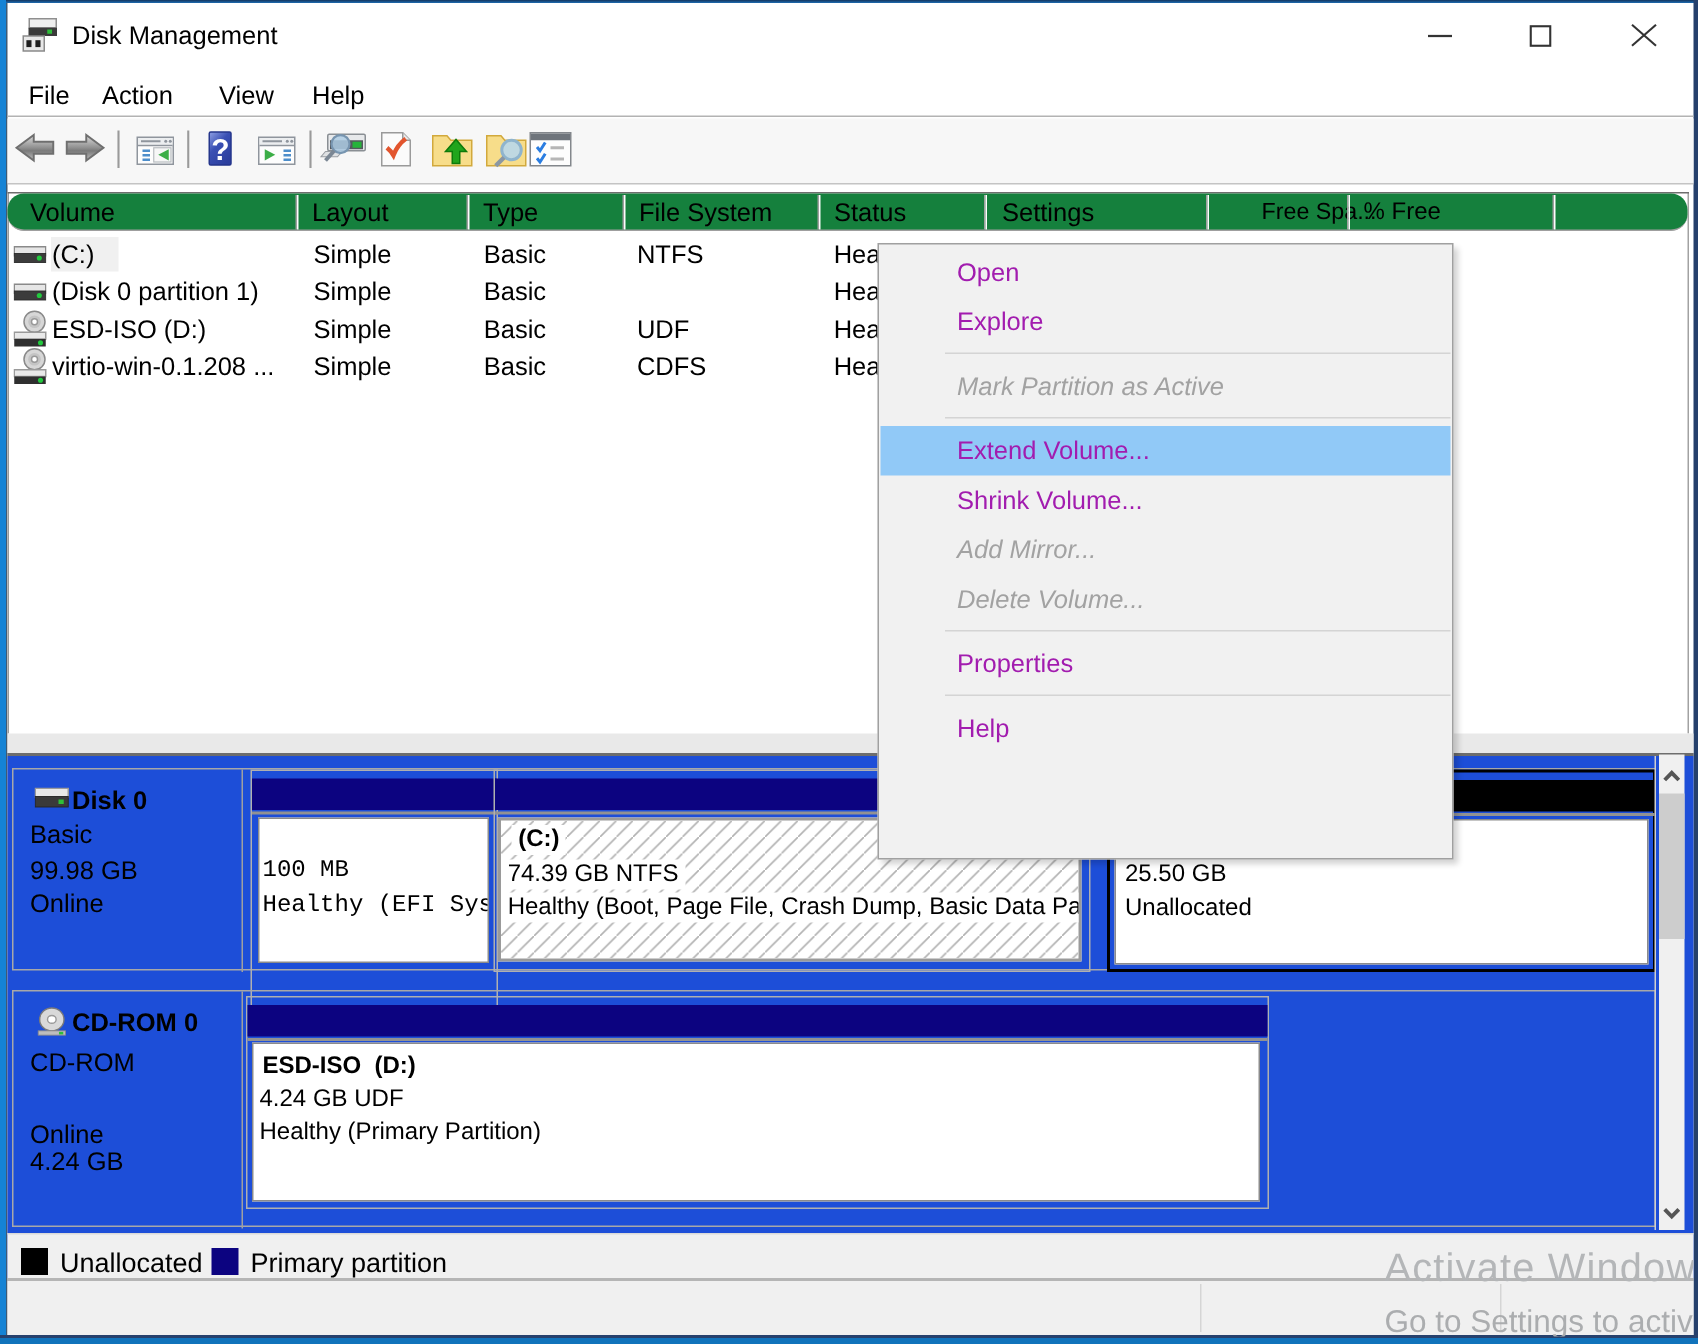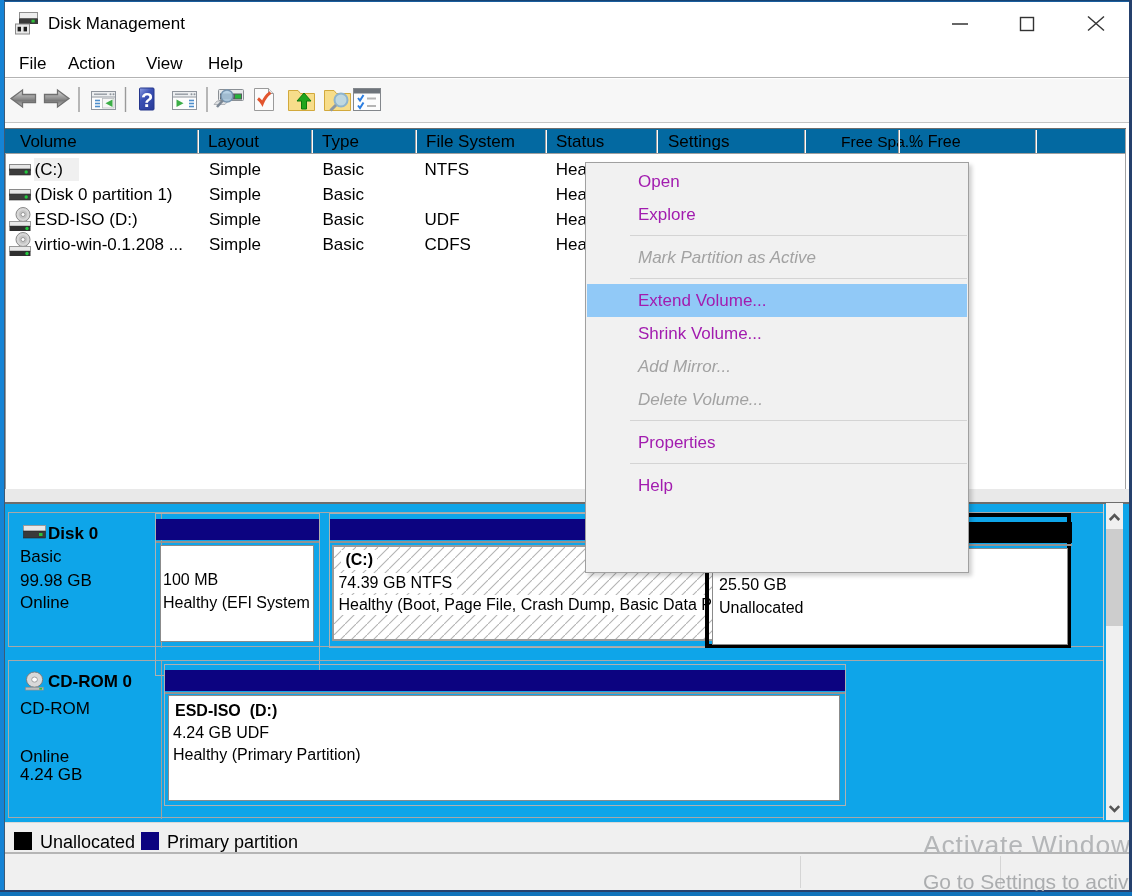--- a/index.html
+++ b/index.html
@@ -134,21 +134,21 @@
       <line x1="157" y1="19.5" x2="166" y2="19.5" stroke="#b5b5b5" stroke-width="2"></line>
       <path d="M148 26.5 L150 29 L153.5 23.5" fill="none" stroke="#2a7de1" stroke-width="2"></path>
       <line x1="157" y1="27" x2="166" y2="27" stroke="#b5b5b5" stroke-width="2"></line>
     </g>
   </svg>
 </div>
 
 <div class="abs" style="left:5px;top:128px;width:1121px;height:361px;background:#fff;border-left:1px solid #9a9a9a;border-right:1px solid #a2a2a2;"></div>
 <div class="abs" style="left:5px;top:128px;width:1121px;height:1px;background:#6e6e6e;"></div>
 
-<div class="abs" id="lvheader" style="left:5px;top:129px;width:1120px;height:25px;background:#0369a1;border-bottom:1px solid #9f9f9f;">
+<div class="abs" id="lvheader" style="left:5px;top:129px;width:1120px;height:25px;background:#15803d;border-bottom:1px solid #9f9f9f;border-radius:11px;">
   <div class="abs t15" style="left:15px;top:4px;">Volume</div>
   <div class="abs t15" style="left:203px;top:4px;">Layout</div>
   <div class="abs t15" style="left:317px;top:4px;">Type</div>
   <div class="abs t15" style="left:421px;top:4px;">File System</div>
   <div class="abs t15" style="left:551px;top:4px;">Status</div>
   <div class="abs t15" style="left:663px;top:4px;">Settings</div>
   <div class="abs" style="left:836px;top:5px;font-size:15.5px;line-height:15.5px;white-space:nowrap;">Free Spa...</div>
   <div class="abs" style="left:904px;top:5px;font-size:16px;line-height:16px;white-space:nowrap;">% Free</div>
   <div class="abs" style="left:192px;top:1px;width:1px;height:23px;background:#9f9f9f;"></div>
   <div class="abs" style="left:193px;top:1px;width:1px;height:23px;background:#fdfdfd;"></div>
@@ -217,36 +217,36 @@
   <div class="abs t15" style="left:29.6px;top:81px;">virtio-win-0.1.208 ...</div>
   <div class="abs t15" style="left:204px;top:81px;">Simple</div>
   <div class="abs t15" style="left:317.5px;top:81px;">Basic</div>
   <div class="abs t15" style="left:419.6px;top:81px;">CDFS</div>
   <div class="abs t15" style="width:100px;overflow:hidden;left:550.8px;top:81px;">Healthy (Primary Partition)</div>
 </div>
 
 <div class="abs" style="left:5px;top:489px;width:1124px;height:13px;background:#e9e9e9;"></div>
 <div class="abs" style="left:5px;top:502px;width:1124px;height:2px;background:#6d6d6d;"></div>
 
-<div class="abs" id="bottompane" style="left:5px;top:504px;width:1124px;height:348px;background:#0ea5e9;">
+<div class="abs" id="bottompane" style="left:5px;top:504px;width:1124px;height:348px;background:#1d4ed8;">
 
   <div class="abs" style="left:3px;top:8px;width:1096px;height:135px;border:1px solid #a8a8a8;">
     <div class="abs" style="left:0;top:0;width:153px;height:135px;border-right:1px solid #a0a0a0;">
       <svg class="abs" style="left:14px;top:12px;" width="23" height="14" viewBox="0 0 23 14">
           <rect x="0.5" y="0.5" width="22" height="6" fill="#e8e8e8" stroke="#9a9a9a"></rect>
           <rect x="0.5" y="6" width="22" height="7" fill="#3a3a3a" stroke="#242424" stroke-width="0.6"></rect>
           <rect x="16" y="8" width="3.5" height="3" fill="#2fbf3a"></rect>
         </svg>
       <div class="abs t15" style="left:39px;top:12px;font-weight:bold;">Disk 0</div>
       <div class="abs t15" style="left:11px;top:35px;">Basic</div>
       <div class="abs t15" style="left:11px;top:59px;">99.98 GB</div>
       <div class="abs t15" style="left:11px;top:81px;">Online</div>
     </div>
 
-    <div class="abs" style="left:146px;top:0;width:165px;height:163px;border:1px solid #b0b0b0;">
+    <div class="abs" style="left:158px;top:0;width:165px;height:163px;border:1px solid #b0b0b0;font-family:Liberation Mono, monospace;">
       <div class="abs" style="left:0;top:5px;width:163px;height:21px;background:#0c0380;"></div>
       <div class="abs" style="left:0;top:27px;width:163px;height:2px;background:#929292;"></div>
       <div class="abs" style="left:4px;top:31px;width:154px;height:97px;border:1px solid #8b8b8b;background:#fff;overflow:hidden;">
         <div class="abs t16" style="left:2px;top:26px;">100 MB</div>
         <div class="abs t16" style="left:2px;top:49px;">Healthy (EFI System Partition)</div>
       </div>
     </div>
 
     <div class="abs" style="left:320px;top:0;width:398px;height:135px;border:1px solid #b0b0b0;">
       <div class="abs" style="left:0;top:5px;width:394px;height:21px;background:#0c0380;"></div>
@@ -259,21 +259,21 @@
               </pattern>
             </defs>
             <rect width="385" height="92" fill="url(#hatchp)"></rect>
           </svg>
         <div class="abs t16" style="left:7px;top:3px;font-weight:bold;background:#fff;line-height:20px;">&nbsp;(C:)&nbsp;</div>
         <div class="abs t16" style="left:0;top:26px;background:#fff;line-height:20px;">&nbsp;74.39 GB NTFS&nbsp;</div>
         <div class="abs t16" style="left:0;top:48px;background:#fff;line-height:20px;">&nbsp;Healthy (Boot, Page File, Crash Dump, Basic Data Partition)</div>
       </div>
     </div>
 
-    <div class="abs" style="left:696px;top:0;width:366px;height:135px;border:4px solid #000000;">
+    <div class="abs" style="left:729px;top:0;width:366px;height:135px;border:2px solid #000000;">
       <div class="abs" style="left:0;top:5px;width:363px;height:21px;background:#000;"></div>
       <div class="abs" style="left:0;top:27px;width:363px;height:2px;background:#929292;"></div>
       <div class="abs" style="left:3px;top:31px;width:356px;height:97px;border:1px solid #8b8b8b;background:#fff;overflow:hidden;">
         <div class="abs t16" style="left:6px;top:28px;">25.50 GB</div>
         <div class="abs t16" style="left:6px;top:51px;">Unallocated</div>
       </div>
     </div>
   </div>
 
   <div class="abs" style="left:3px;top:156px;width:1096px;height:158px;border:1px solid #a8a8a8;">

